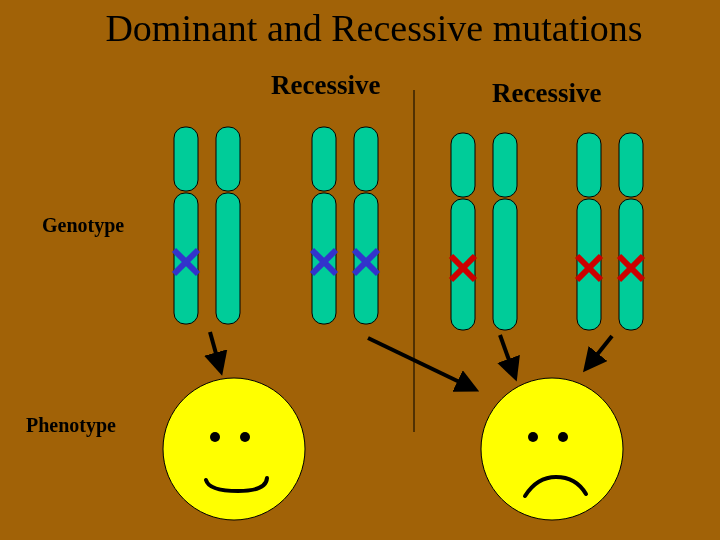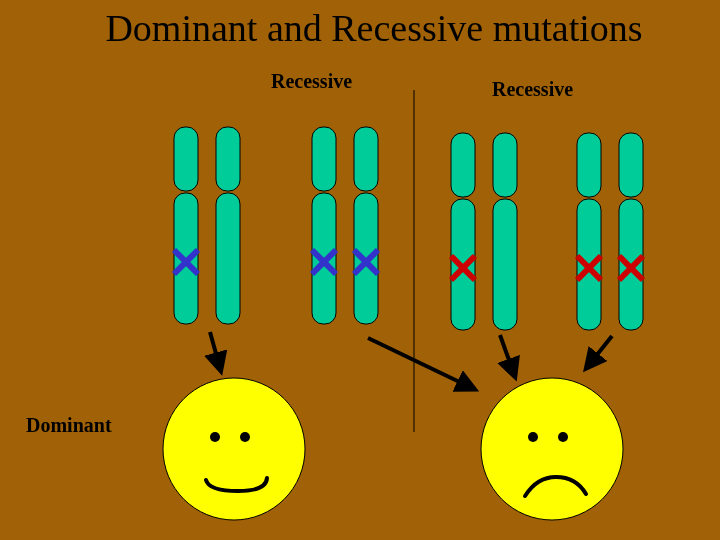--- a/index.html
+++ b/index.html
@@ -1,30 +1,31 @@
 <!DOCTYPE html>
 <html><head>
   <meta charset="utf-8">
   <style>
     html, body { margin: 0; padding: 0; background: #ffffff; }
     #stage { position: relative; width: 720px; height: 540px; overflow: hidden; background: #a16207; }
     .title { position: absolute; left: 0; top: 6px; width: 748px; text-align: center;
              font-family: "Liberation Serif", serif; font-size: 38px; color: #000; }
-    .hdr { position: absolute; font-family: "Liberation Serif", serif; font-weight: bold; font-size: 20px; color: #000; }
+    .hdr { position: absolute; font-family: "Liberation Serif", serif; font-weight: bold; font-size: 27px; color: #000; }
     .lbl { position: absolute; font-family: "Liberation Serif", serif; font-weight: bold; font-size: 20px; color: #000; }
     svg { position: absolute; left: 0; top: 0; }
   </style>
 </head>
 <body>
 
 <div id="stage">
   <div class="title">Dominant and Recessive mutations</div>
   <div class="hdr" style="left:271px; top:70px;">Recessive</div>
   <div class="hdr" style="left:492px; top:78px;">Recessive</div>
-  <div class="lbl" style="left:26px; top:414px;">Dominant</div>
+  <div class="lbl" style="left:42px; top:214px;">Genotype</div>
+  <div class="lbl" style="left:26px; top:414px;">Phenotype</div>
 
   <svg width="720" height="540">
     <defs>
       <marker id="ah" markerWidth="6" markerHeight="6" refX="4" refY="3" orient="auto" markerUnits="strokeWidth">
         <path d="M0,0 L6,3 L0,6 Z" fill="#000"></path>
       </marker>
     </defs>
     <line x1="414" y1="90" x2="414" y2="432" stroke="#000" stroke-width="1"></line>
     <g id="chromos">
         <g>

